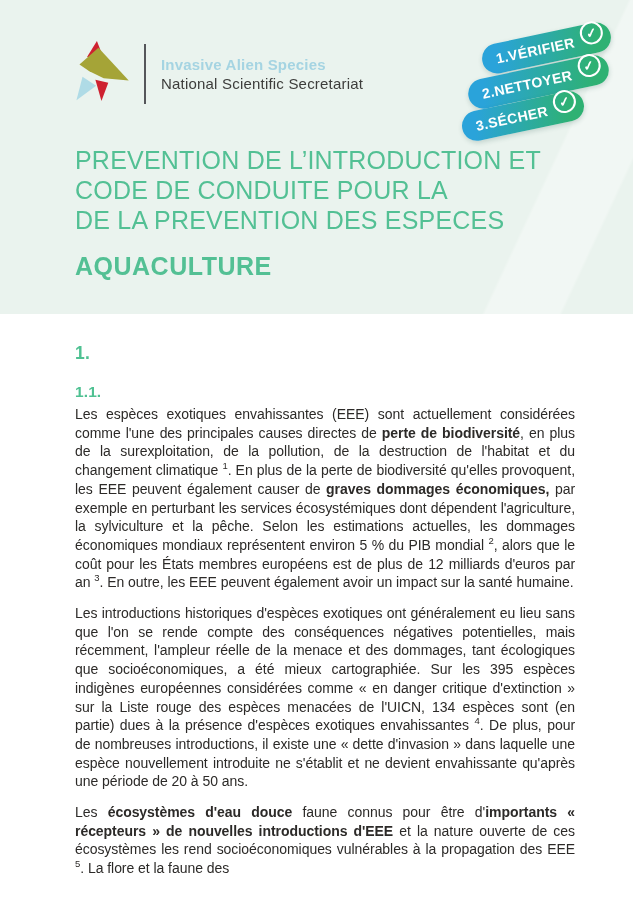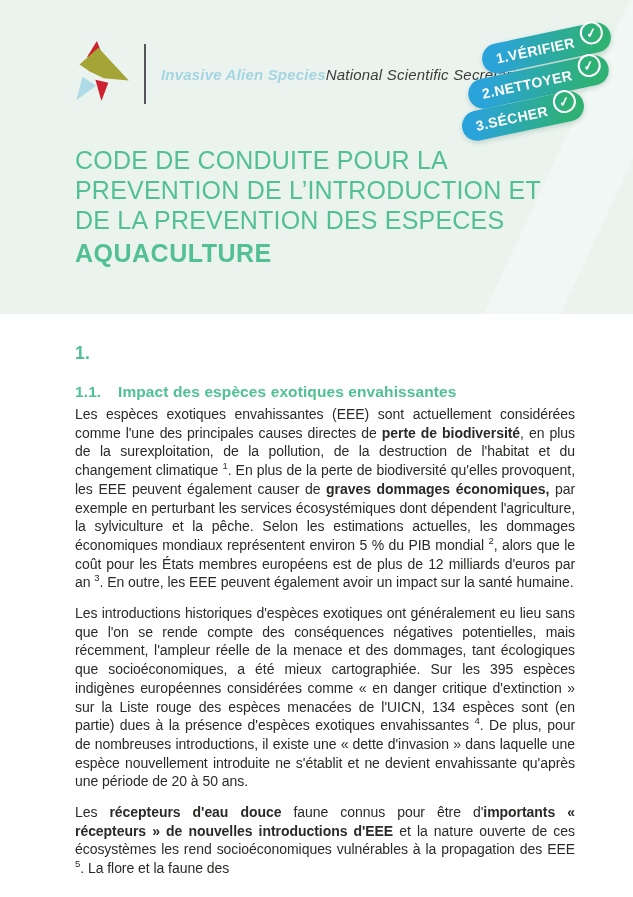--- a/index.html
+++ b/index.html
@@ -15,21 +15,21 @@
   }
   .header-stripe {
     position:absolute; top:0; right:0; width:190px; height:314px;
     background:linear-gradient(115deg, rgba(255,255,255,0) 55%, rgba(255,255,255,0.35) 56%, rgba(255,255,255,0.35) 78%, rgba(255,255,255,0) 79%);
     pointer-events:none;
   }
   
   .logo { position:absolute; top:38px; left:74px; display:flex; align-items:center; }
   .logo-mark { width:64px; height:72px; }
   .logo-divider { width:2px; height:60px; background:#55565a; margin:0 15px 0 6px; }
-  .logo-text { display:flex; flex-direction:row; justify-content:center;font-style:italic; }
+  .logo-text { display:flex; flex-direction:column; justify-content:center; }
   .logo-line1 { color:#a5d4e2; font-weight:bold; font-size:15px; line-height:19px; letter-spacing:0.2px; }
   .logo-line2 { color:#3d3d3b; font-size:15px; line-height:19px; letter-spacing:0.2px;text-align:center; }
   
   .badge-stack { position:absolute; top:18px; right:6px; width:172px; height:118px; }
   .pill {
     position:absolute; height:30px; border-radius:16px;
     background:linear-gradient(100deg, #2aa3da 12%, #2eb173 88%);
     color:#ffffff; font-weight:bold; font-size:14px; letter-spacing:0.4px;
     display:flex; align-items:center; padding:0 7px 0 14px;
     transform:rotate(-12deg); transform-origin:center;
@@ -42,21 +42,21 @@
   .check-circle {
     width:19px; height:19px; margin-left:7px; flex:0 0 auto;
     border:2.5px solid #ffffff; border-radius:50%;
     display:flex; align-items:center; justify-content:center;
     font-size:13px; font-weight:900; color:#ffffff;
     transform:translateY(-6px); background:transparent;
   }
   
   .title-block { position:absolute; left:75px; top:145px; color:#53c094; }
   .title-line { font-size:25px; line-height:30px; font-weight:300; letter-spacing:0.2px; }
-  .subtitle { font-size:25px; line-height:30px; font-weight:800; margin-top:3px; letter-spacing:0.5px; }
+  .subtitle { font-size:25px; line-height:30px; font-weight:800; margin-top:16px; letter-spacing:0.5px; }
   
   .content { position:absolute; top:314px; left:0; width:633px; box-sizing:border-box; padding:29px 58px 0 75px; }
   .section-h {
     color:#4fc192; font-size:17.5px; font-weight:bold; letter-spacing:0.2px;
     display:flex; margin:0 0 19px 0;
   }
   .section-h .num { width:26px; flex:0 0 auto; }
   .subsection-h {
     color:#4fc192; font-size:15.5px; font-weight:bold; letter-spacing:0.1px;
     display:flex; margin:0 0 4px 0;
@@ -100,35 +100,34 @@
         <span>2.NETTOYER</span>
         <span class="check-circle">✓</span>
       </div>
       <div class="pill pill-3">
         <span>3.SÉCHER</span>
         <span class="check-circle">✓</span>
       </div>
     </div>
 
     <div class="title-block">
+      <div class="title-line">PREVENTION DE L’INTRODUCTION ET</div>
       <div class="title-line">CODE DE CONDUITE POUR LA</div>
-      <div class="title-line">PREVENTION DE L’INTRODUCTION ET</div>
       <div class="title-line">DE LA PREVENTION DES ESPECES</div>
       <div class="subtitle">AQUACULTURE</div>
     </div>
   </div>
 
   <div class="content">
     <div class="section-h">
       <span class="num">1.</span>
     </div>
     <div class="subsection-h">
       <span class="num">1.1.</span>
-      <span>Impact des espèces exotiques envahissantes</span>
     </div>
     <div class="paragraphs">
         <p class="para"><span>Les espèces exotiques envahissantes (EEE) sont actuellement considérées comme l'une des principales causes directes de </span><span class="b">perte de biodiversité</span><span>, en plus de la surexploitation, de la pollution, de la destruction de l'habitat et du changement climatique </span><sup>1</sup><span>. En plus de la perte de biodiversité qu'elles provoquent, les EEE peuvent également causer de </span><span class="b">graves dommages économiques,</span><span> par exemple en perturbant les services écosystémiques dont dépendent l'agriculture, la sylviculture et la pêche. Selon les estimations actuelles, les dommages économiques mondiaux représentent environ 5 % du PIB mondial </span><sup>2</sup><span>, alors que le coût pour les États membres européens est de plus de 12 milliards d'euros par an </span><sup>3</sup><span>. En outre, les EEE peuvent également avoir un impact sur la santé humaine.</span></p>
         <p class="para"><span>Les introductions historiques d'espèces exotiques ont généralement eu lieu sans que l'on se rende compte des conséquences négatives potentielles, mais récemment, l'ampleur réelle de la menace et des dommages, tant écologiques que socioéconomiques, a été mieux cartographiée. Sur les 395 espèces indigènes européennes considérées comme « en danger critique d'extinction » sur la Liste rouge des espèces menacées de l'UICN, 134 espèces sont (en partie) dues à la présence d'espèces exotiques envahissantes </span><sup>4</sup><span>. De plus, pour de nombreuses introductions, il existe une « dette d'invasion » dans laquelle une espèce nouvellement introduite ne s'établit et ne devient envahissante qu'après une période de 20 à 50 ans.</span></p>
-        <p class="para"><span>Les </span><span class="b">récepteurs d'eau douce</span><span> faune connus pour être d'</span><span class="b">importants « récepteurs » de nouvelles introductions d'EEE</span><span> et la nature ouverte de ces écosystèmes les rend socioéconomiques vulnérables à la propagation des EEE </span><sup>5</sup><span>. La flore et la faune des</span></p>
+        <p class="para"><span>Les </span><span class="b">écosystèmes d'eau douce</span><span> faune connus pour être d'</span><span class="b">importants « récepteurs » de nouvelles introductions d'EEE</span><span> et la nature ouverte de ces écosystèmes les rend socioéconomiques vulnérables à la propagation des EEE </span><sup>5</sup><span>. La flore et la faune des</span></p>
       </div>
   </div>
 
 </div>
 
 </body></html>

